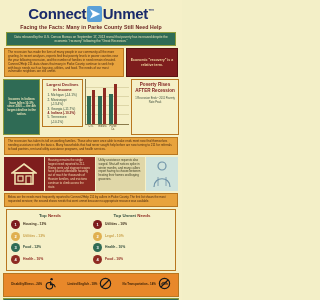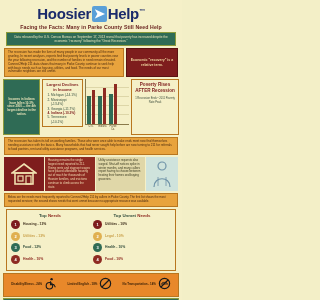--- a/index.html
+++ b/index.html
@@ -129,21 +129,21 @@
     margin:1px 3px 0 3px;background:#2f6b55;border:1px solid #8a9a3a;padding:2px 3px;text-align:center;
   }
 </style>
 </head>
 <body>
 
 <div class="page">
 
   <div class="header">
     <div class="logo">
-      <span>Hoosier</span><span class="arrowbox">➤</span><span>Help</span><sup>™</sup>
+      <span>Connect</span><span class="arrowbox">➤</span><span>Unmet</span><sup>™</sup>
     </div>
     <div class="tagline">Facing the Facts: Many in Parke County Still Need Help</div>
   </div>
 
   <div class="greenbar">
     <p>Data released by the U.S. Census Bureau on September 17, 2013 reveal that poverty has increased despite the economic "recovery" following the "Great Recession."</p>
   </div>
 
   <div class="intro">
     <div class="intro-text">

